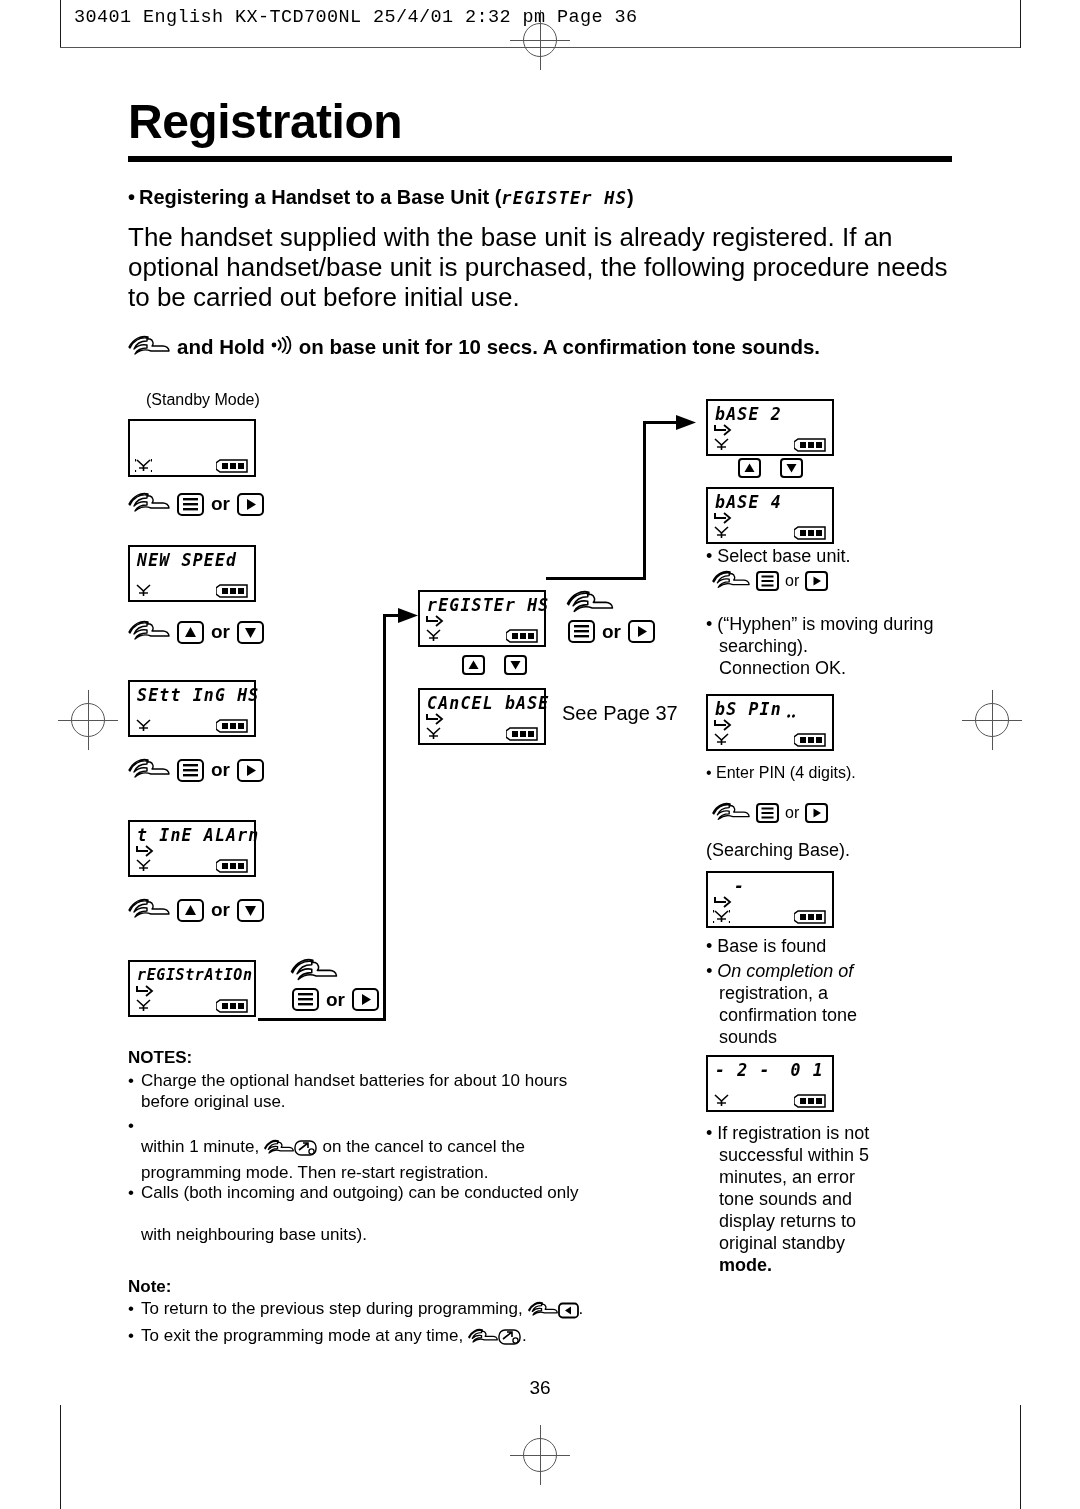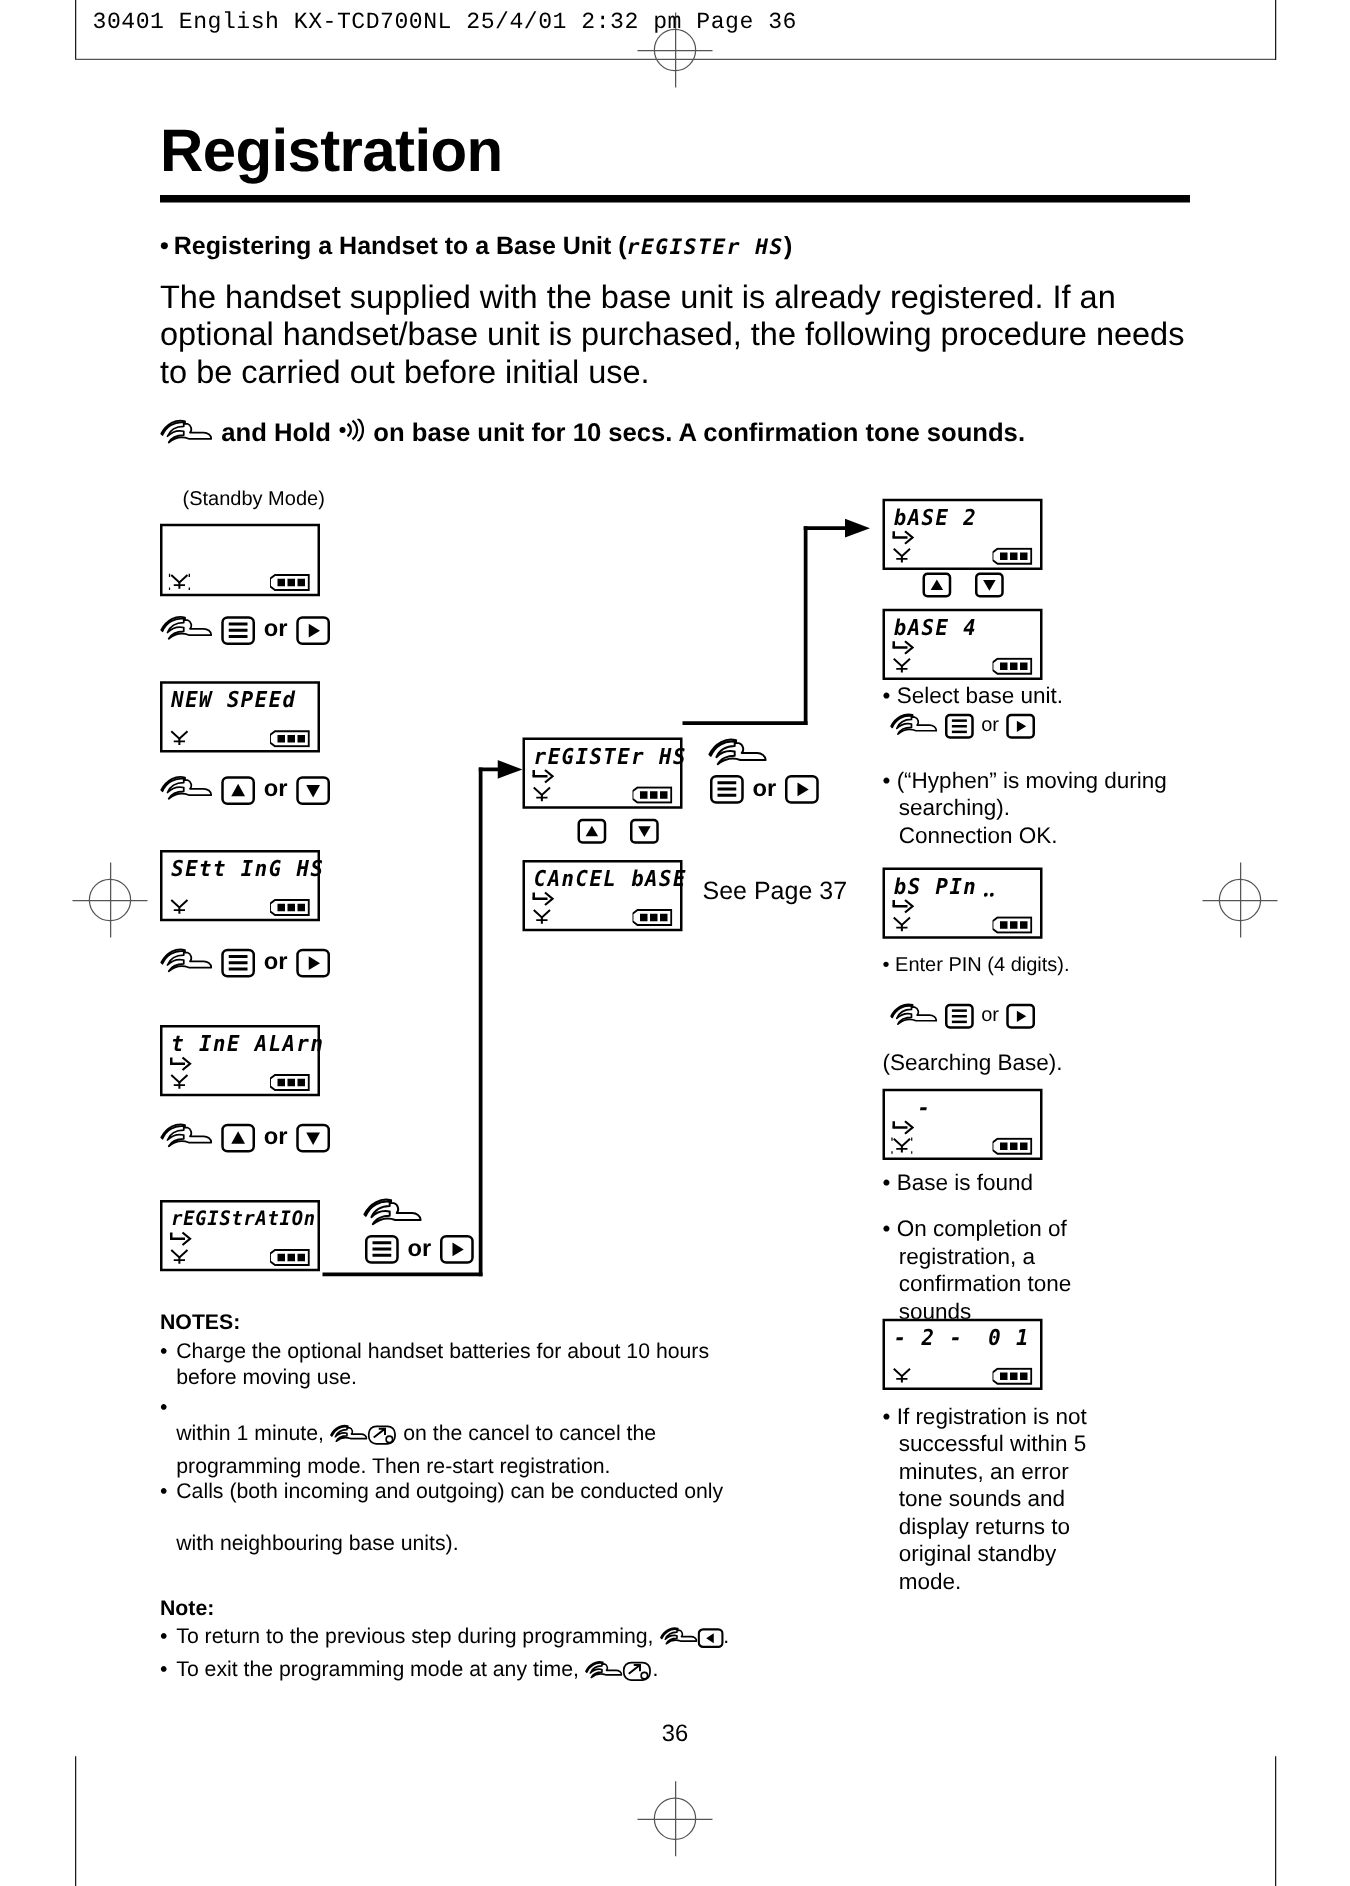--- a/index.html
+++ b/index.html
@@ -682,21 +682,21 @@
         <path d="M4 1 L31 1 L31 13 L4 13 L0 10 L0 4 Z" fill="#fff" stroke="#000" stroke-width="1.5"></path>
         <rect x="6" y="4" width="6" height="6" fill="#000"></rect>
         <rect x="14" y="4" width="6" height="6" fill="#000"></rect>
         <rect x="22" y="4" width="6" height="6" fill="#000"></rect>
       </svg>
   </div>
 </div>
 
 <div class="tblock note-txt" style="left:706px; top:935px; width:270px; font-size:18px; line-height:22px;">
   <div>• Base is found</div>
-  <div style="margin-top:15px;">• On completion of</div>
+  <div style="margin-top:3px;font-style:italic;">• On completion of</div>
   <div style="padding-left:13px;">registration, a</div>
   <div style="padding-left:13px;">confirmation tone</div>
   <div style="padding-left:13px;">sounds</div>
 </div>
 
 <div class="lcd" style="left:706px; top:1055px; width:128px; height:57px;">
   <div class="lcd-line">- 2 -</div>
   <div class="lcd-line right">0 1</div>
   <div class="ant" style="left:5px; top:35px;">
     <svg width="17" height="17" viewBox="0 0 17 17">
@@ -715,30 +715,30 @@
   </div>
 </div>
 
 <div class="tblock note-txt" style="left:706px; top:1122px; width:270px; font-size:18px; line-height:22px;">
   <div>• If registration is not</div>
   <div style="padding-left:13px;">successful within 5</div>
   <div style="padding-left:13px;">minutes, an error</div>
   <div style="padding-left:13px;">tone sounds and</div>
   <div style="padding-left:13px;">display returns to</div>
   <div style="padding-left:13px;">original standby</div>
-  <div style="padding-left:13px;">mode.</div>
+  <div style="padding-left:13px;font-weight:bold;">mode.</div>
 </div>
 
 <div class="notes-head" style="position:absolute; left:128px; top:1048px;">NOTES:</div>
 
 <div class="tblock note-txt" style="left:128px; top:1070px; width:530px;">
   <ul>
       <li>
     <span>Charge the optional handset batteries for about 10 hours</span><br>
-    <span>before moving use.</span>
+    <span>before original use.</span>
   </li>
     </ul>
 </div>
 
 <div class="tblock note-txt" style="left:128px; top:1115px; width:530px;">
   <ul>
       <li>
     <br>
     <span>within 1 minute,</span>
     <span class="inline-ico"><svg width="30" height="18" viewBox="0 0 42 24">

